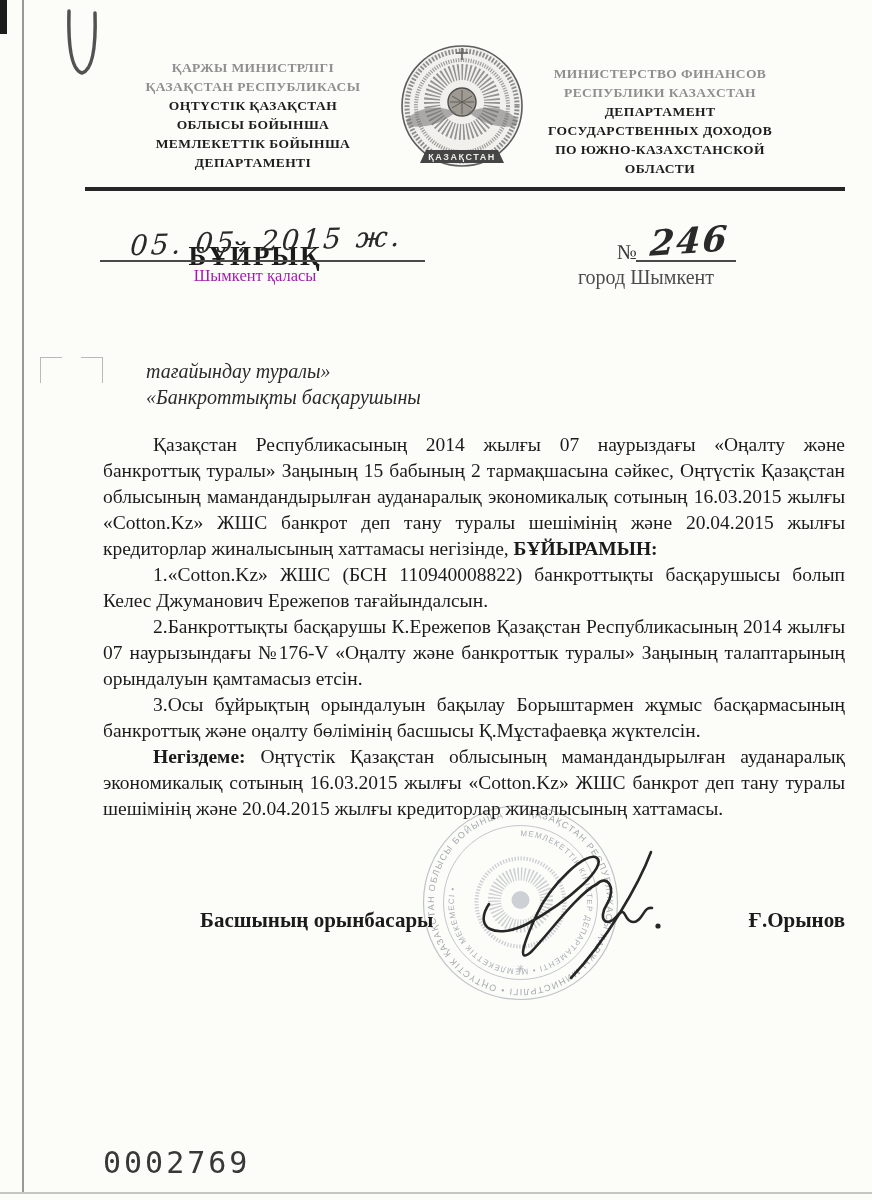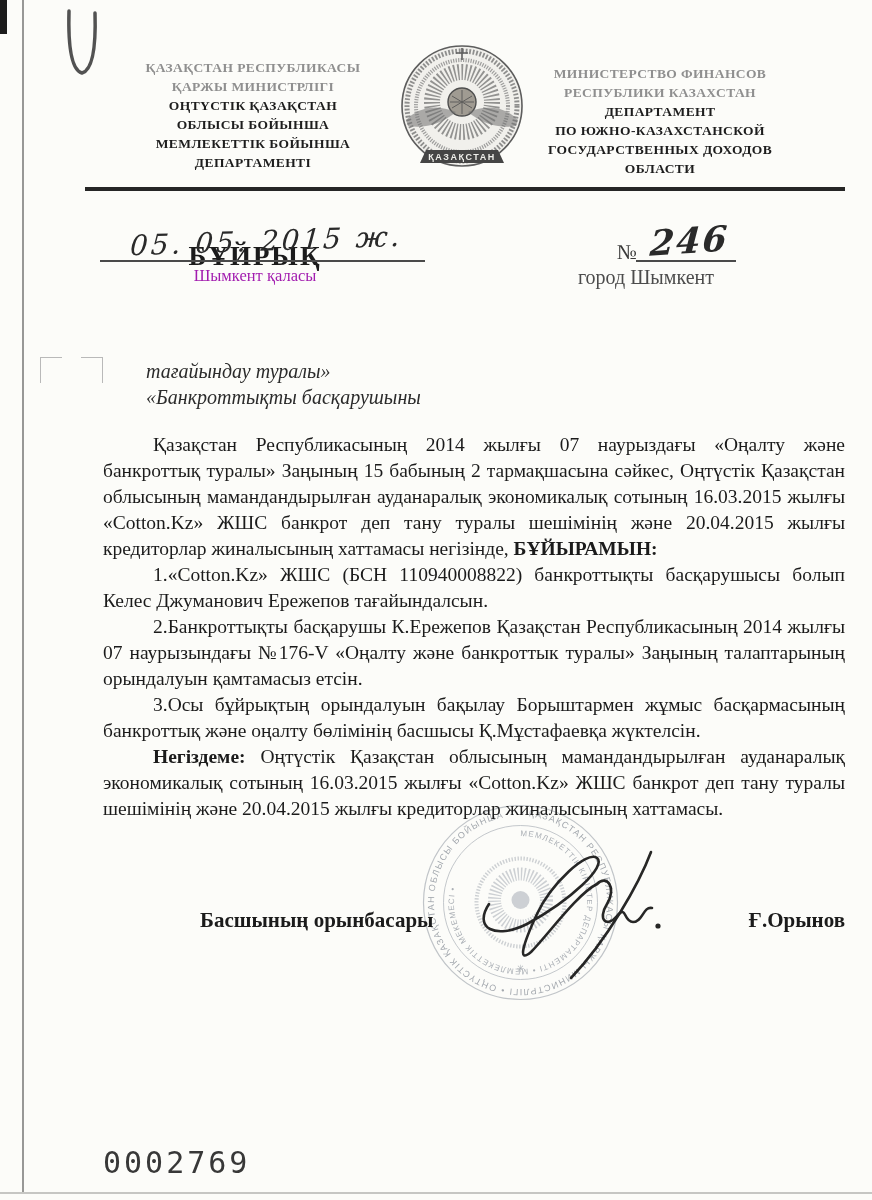--- a/index.html
+++ b/index.html
@@ -71,22 +71,22 @@
   <div class="corner-mark"></div>
   <div class="edge-line"></div>
   <div class="bottom-line"></div>
   <svg class="paperclip" width="46" height="78" viewBox="0 0 46 78">
     <path d="M9,3 C8,38 11,62 22,65 C33,62 36,38 35,5" fill="none" stroke="#3a3a3a" stroke-width="3.5" stroke-linecap="round" opacity=".88"></path>
   </svg>
   <div class="bracket tl"></div>
   <div class="bracket tr"></div>
 
   <div class="head-block head-left">
+    <div class="faded">ҚАРЖЫ МИНИСТРЛІГІ</div>
     <div class="faded">ҚАЗАҚСТАН РЕСПУБЛИКАСЫ</div>
-    <div class="faded">ҚАРЖЫ МИНИСТРЛІГІ</div>
     <div>ОҢТҮСТІК ҚАЗАҚСТАН</div>
     <div>ОБЛЫСЫ БОЙЫНША</div>
     <div>МЕМЛЕКЕТТІК БОЙЫНША</div>
     <div>ДЕПАРТАМЕНТІ</div>
   </div>
 
   <svg class="emblem" width="128" height="142" viewBox="0 0 128 142">
     <circle cx="64" cy="66" r="60" fill="#f1f0ec" stroke="#5d5d5d" stroke-width="1.6"></circle>
     <circle cx="64" cy="66" r="55" fill="none" stroke="#757575" stroke-width="5" stroke-dasharray="1.8,1.7" opacity=".8"></circle>
     <circle cx="64" cy="66" r="46" fill="none" stroke="#828282" stroke-width="4" stroke-dasharray="1.2,1.3" opacity=".75"></circle>
@@ -97,22 +97,22 @@
     <path d="M120,80 Q100,60 70,72 Q92,90 118,86 Z" fill="#6f6f6f" opacity=".55"></path>
     <path d="M64,8 L64,20 M58,13 L70,13" stroke="#5d5d5d" stroke-width="1.6"></path>
     <path d="M28,110 L100,110 L106,123 L22,123 Z" fill="#454545"></path>
     <text x="64" y="120" text-anchor="middle" font-size="9" letter-spacing="1.5" fill="#eeeeea" font-family="Liberation Sans, sans-serif" font-weight="bold">ҚАЗАҚСТАН</text>
   </svg>
 
   <div class="head-block head-right">
     <div class="faded">МИНИСТЕРСТВО ФИНАНСОВ</div>
     <div class="faded">РЕСПУБЛИКИ КАЗАХСТАН</div>
     <div>ДЕПАРТАМЕНТ</div>
+    <div>ГОСУДАРСТВЕННЫХ ДОХОДОВ</div>
     <div>ПО ЮЖНО-КАЗАХСТАНСКОЙ</div>
-    <div>ГОСУДАРСТВЕННЫХ ДОХОДОВ</div>
     <div>ОБЛАСТИ</div>
   </div>
 
   <div class="divider"></div>
 
   <div class="order-kk-title">БҰЙРЫҚ</div>
   <div class="hand hand-date">05. 05. 2015 ж.</div>
   <div class="rule-kk"></div>
   <div class="place-kk">Шымкент қаласы</div>
 

